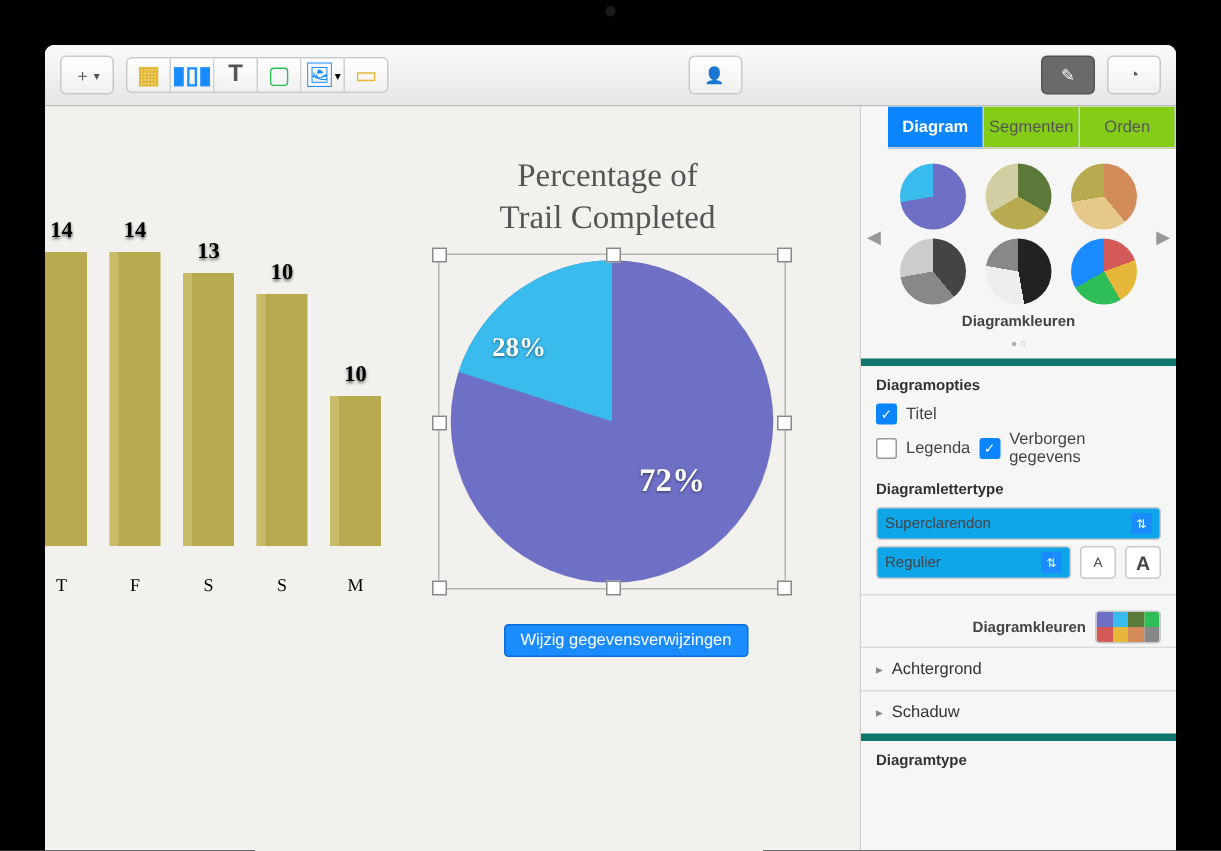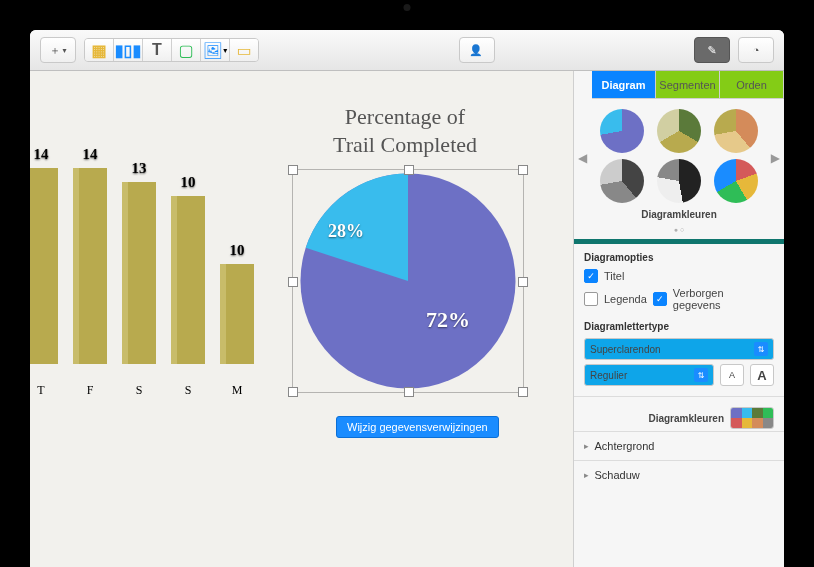--- a/index.html
+++ b/index.html
@@ -220,16 +220,17 @@
         </div>
 
         <div class="disclose">
           <span class="tri">▸</span>
           <span>Achtergrond</span>
         </div>
         <div class="disclose">
           <span class="tri">▸</span>
           <span>Schaduw</span>
         </div>
+        <div class="section-label">Diagramtype</div>
       </div>
     </div>
   </div>
 </div>
 
 </body></html>

